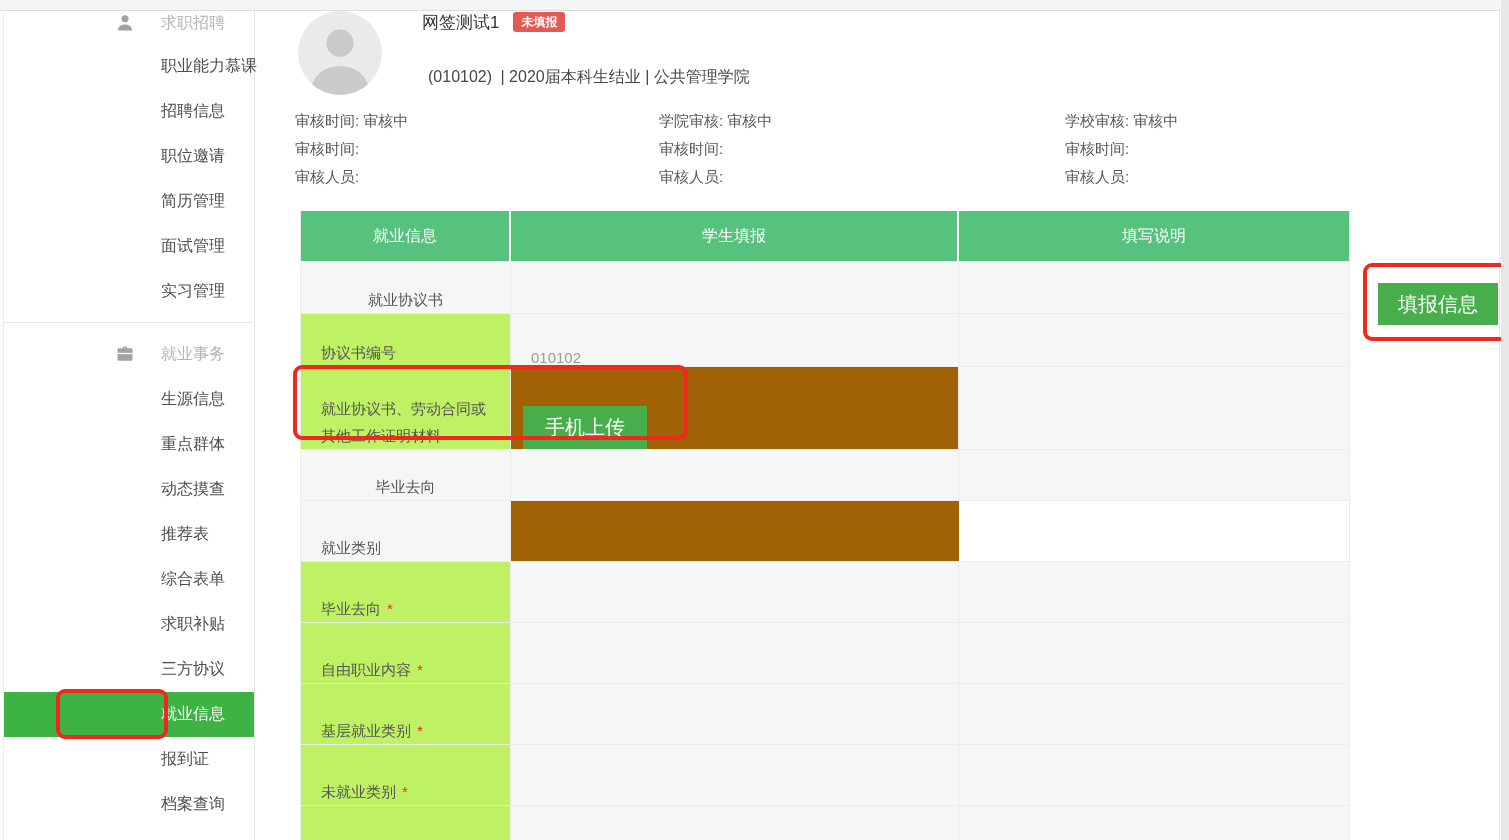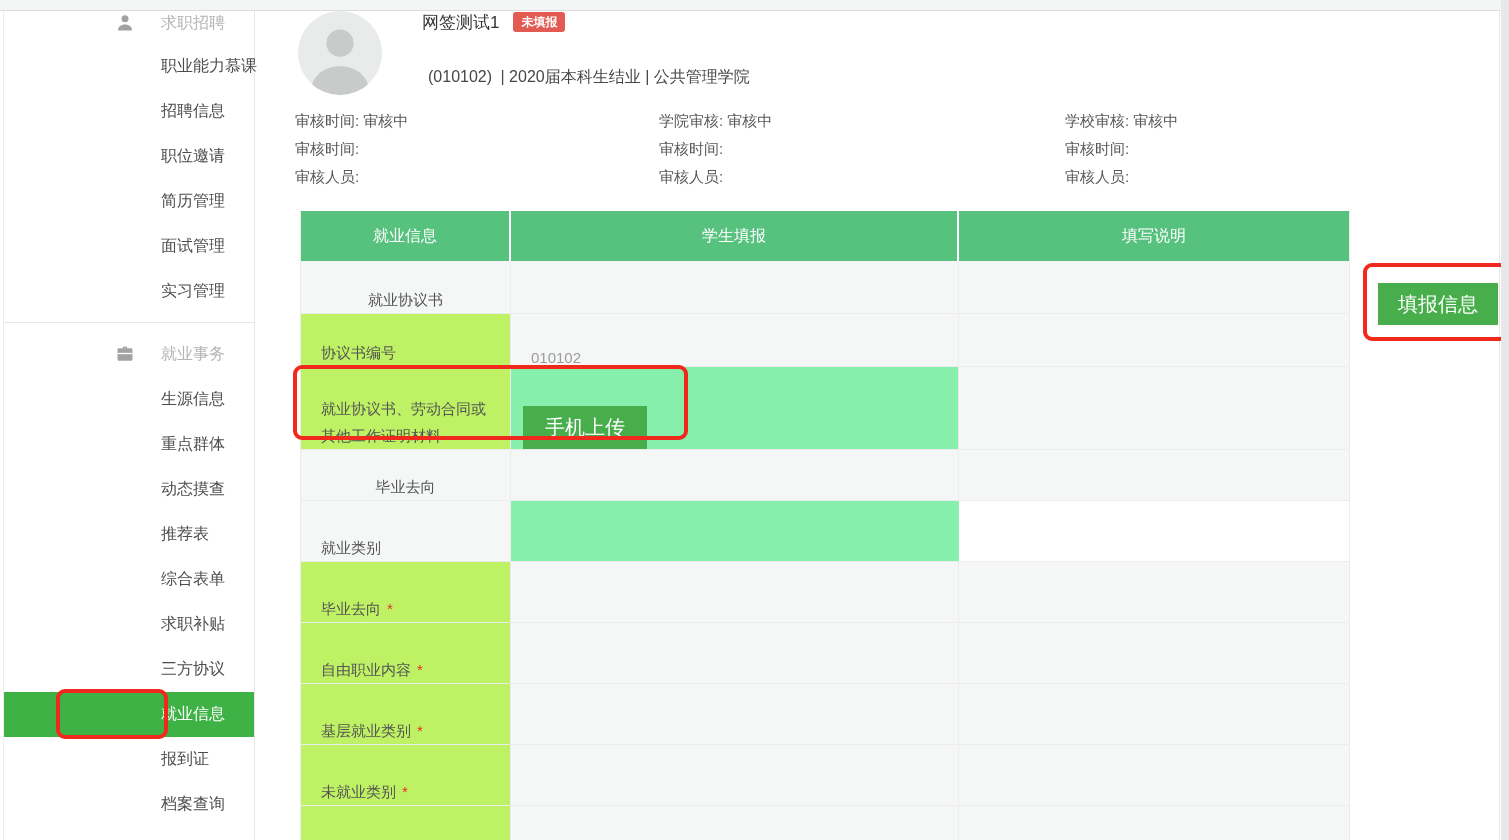--- a/index.html
+++ b/index.html
@@ -52,21 +52,21 @@
   .trow{display:flex;height:60px;border-bottom:1px solid #ececec;}
   .cell{box-sizing:border-box;display:flex;align-items:flex-end;border-right:1px solid #ececec;font-size:15px;color:#545454;}
   .cell:last-child{border-right:none;}
   .cell.c1{width:210px;padding-left:20px;padding-right:14px;line-height:27px;}
   .cell.c2{width:448px;padding-left:20px;}
   .cell.c3{flex:1;padding-left:25px;}
   .cell.c2,.cell.c3{background:#f5f6f6;}
   .cell.c1{background:#bef264;}
   .trow.r1{height:52px;} .trow.r2{height:52px;} .trow.r3{height:82px;} .trow.r4{height:50px;}
   .trow.r1 .c1,.trow.r4 .c1,.trow.r5 .c1{background:#f5f6f6;}
-  .trow.r3 .c2,.trow.r5 .c2{background:#86efac;}
+  .trow.r3 .c2,.trow.r5 .c2{background:#a16207;}
   .trow.r1 .c1,.trow.r4 .c1{justify-content:center;padding-left:0;padding-right:0;}
   .value-text{color:#9c9c9c;}
   .req-star{color:#e62c2c;margin-left:6px;}
   
   .btn-green{background:var(--button-green,#48ae4c);color:#fff;border:none;border-radius:0;font-size:20px;cursor:pointer;font-family:inherit;}
   .upload-btn{width:124px;height:43px;margin-left:-8px;}
   .fill-btn{position:absolute;left:1096px;top:272px;width:120px;height:42px;}
   
   .anno{position:absolute;border:4px solid var(--anno-red,#f1281c);border-radius:9px;box-sizing:border-box;pointer-events:none;z-index:6;}
   .anno-upload{left:11px;top:354px;width:395px;height:75px;}

